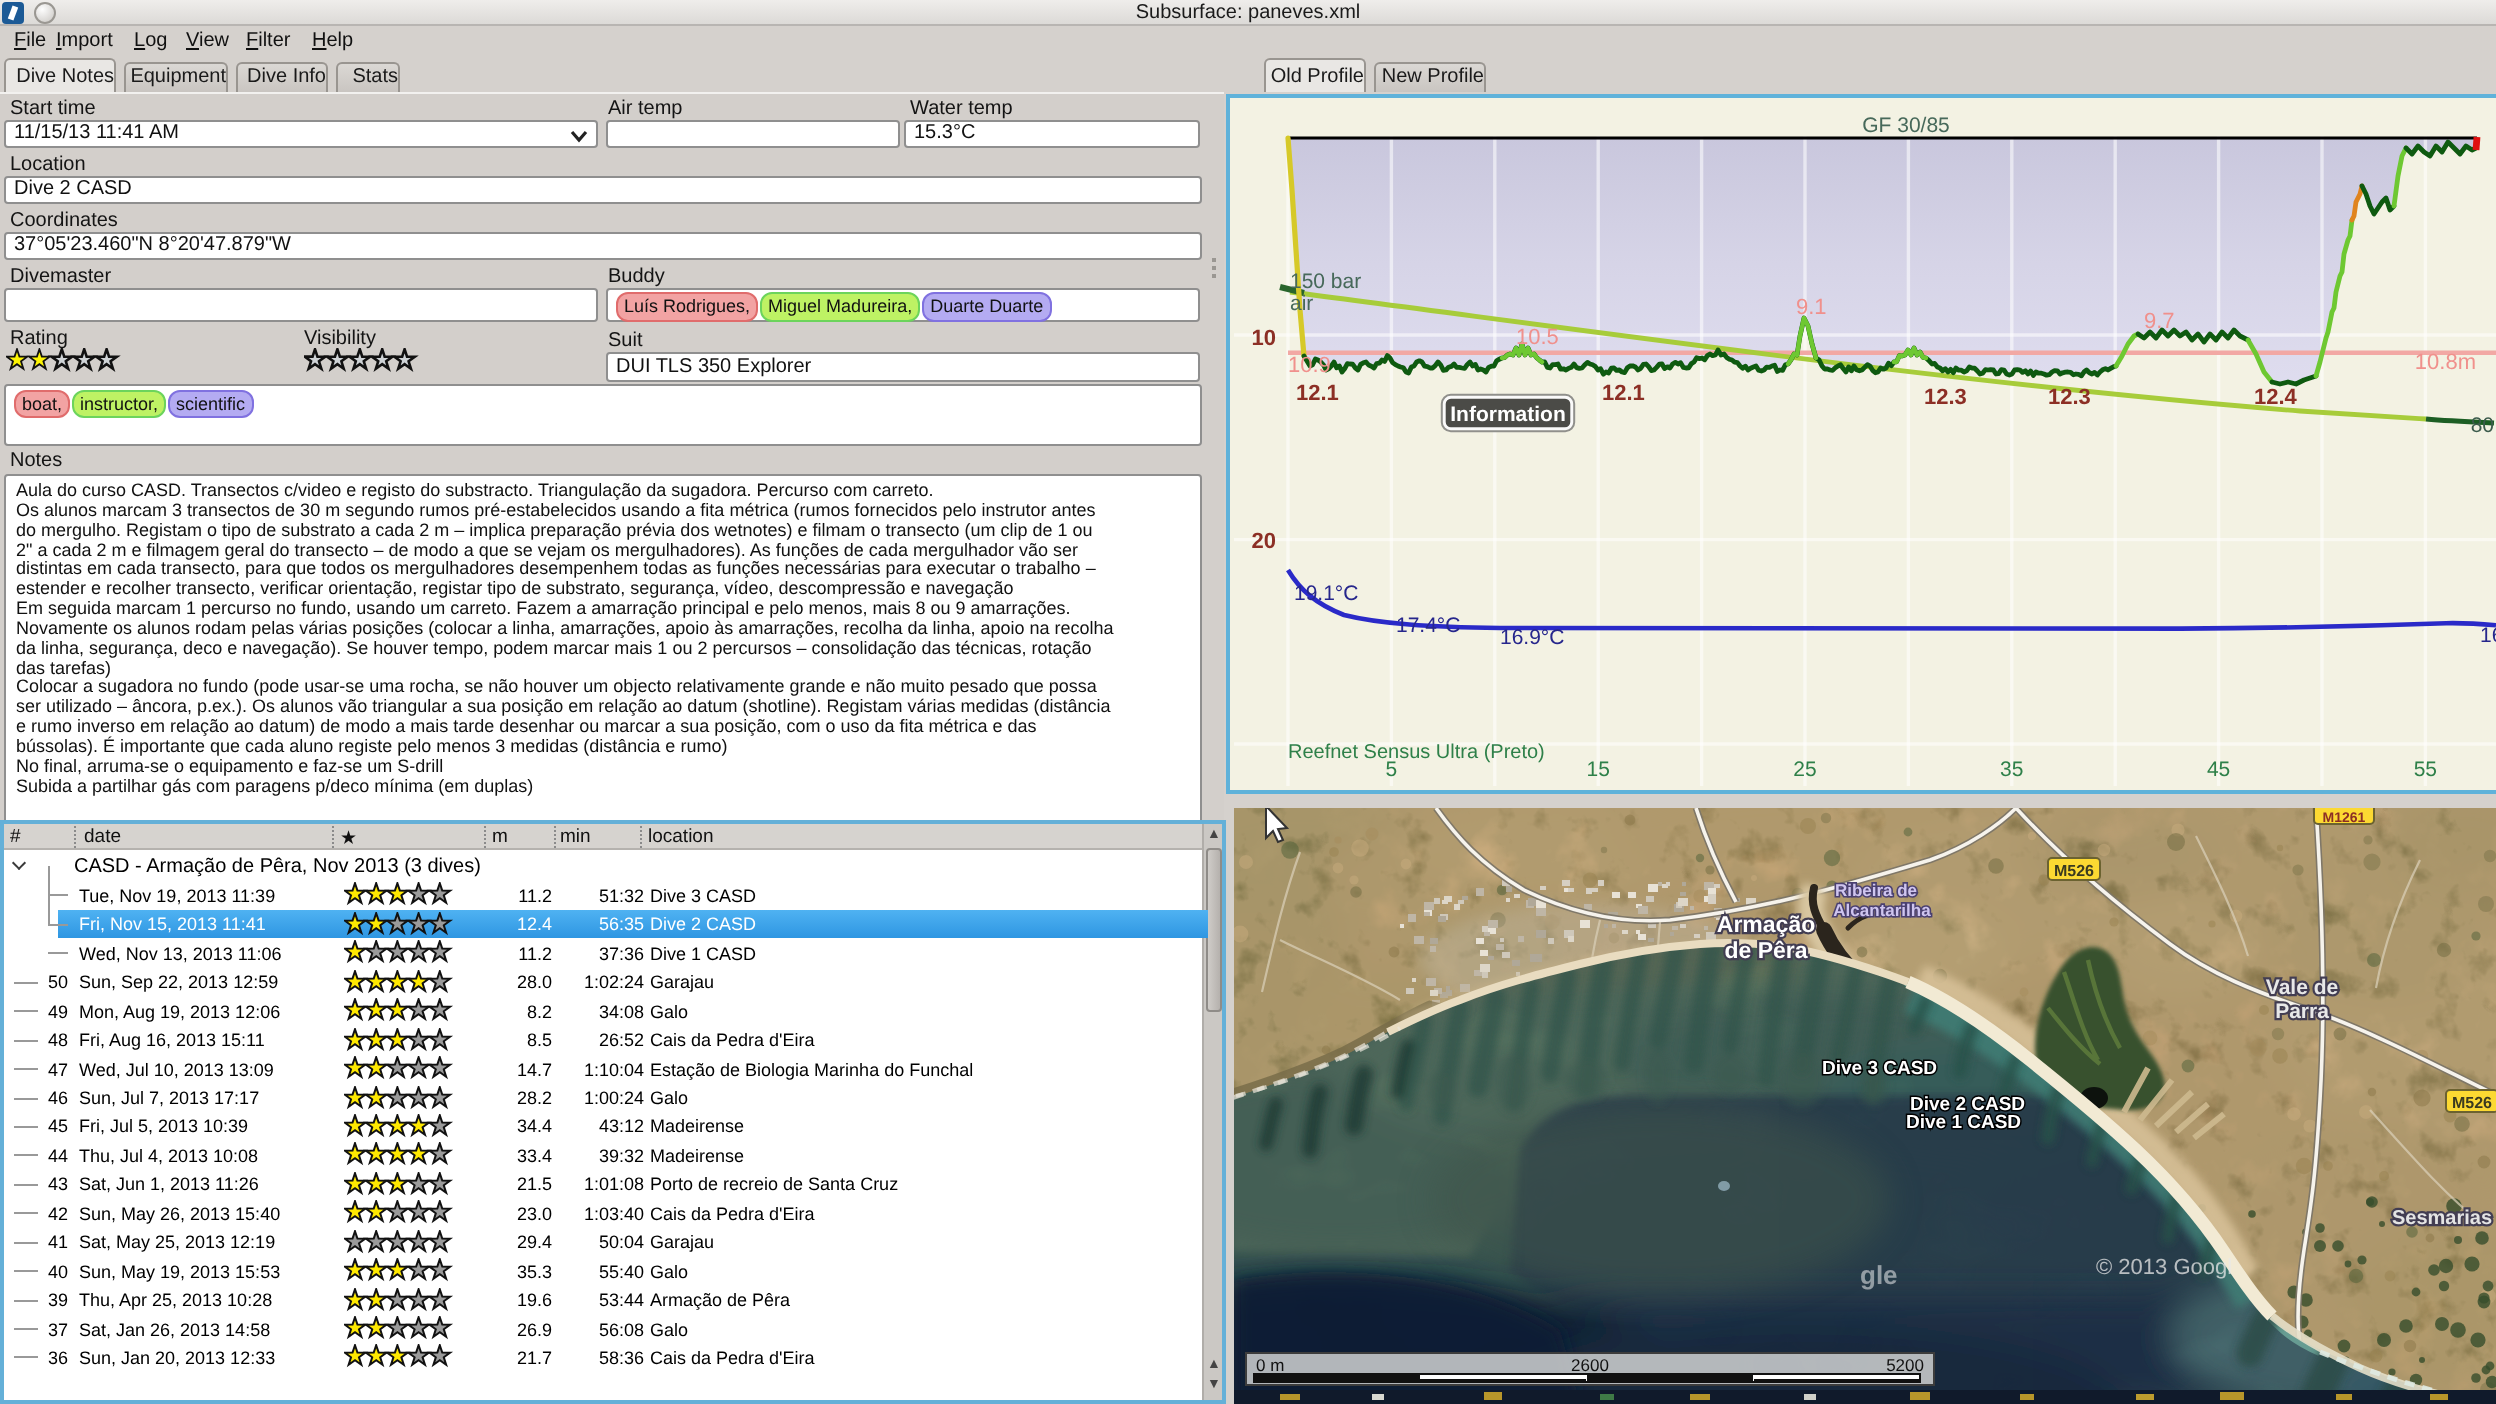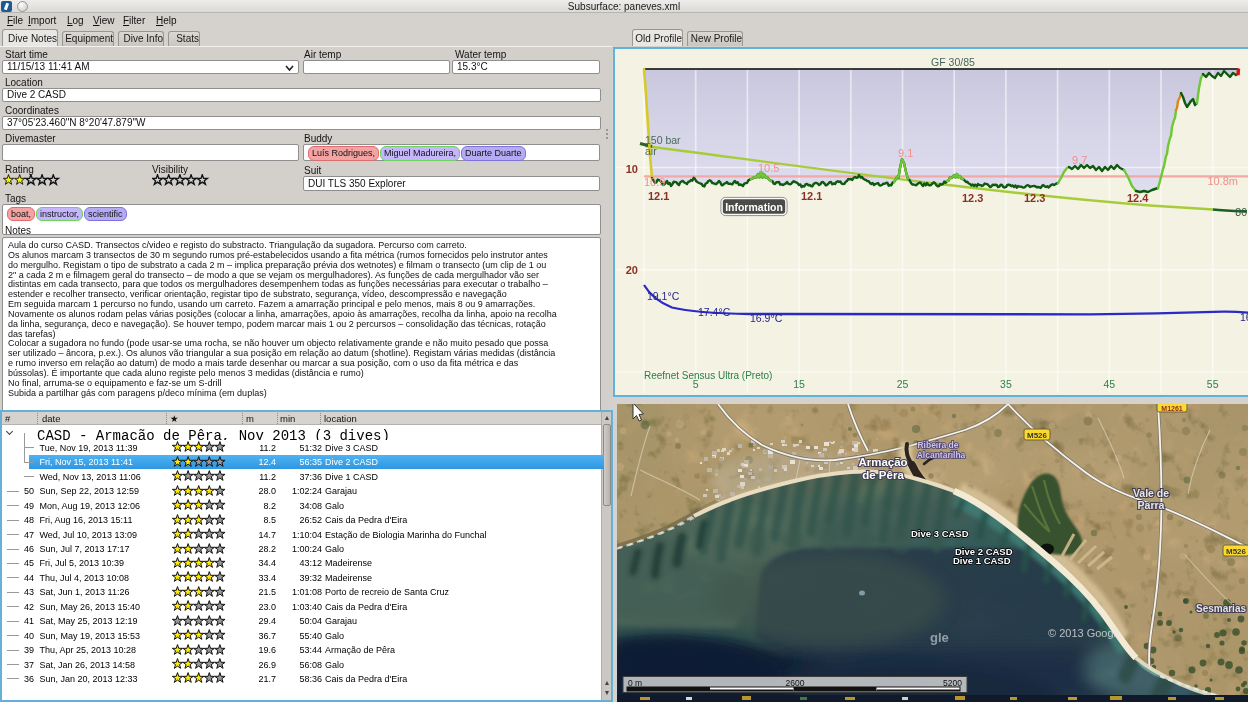--- a/index.html
+++ b/index.html
@@ -20,38 +20,38 @@
 #lefttabs { left:0; top:29px; width:612px; height:17px; }
 #righttabs { left:608px; top:29px; width:640px; height:17px;margin-left:21px; }
 #formpanel { position:absolute; left:0; top:46px; width:612px; height:364px; background:#d3cfcb;
   border-top:1px solid #f2f1ef; }
 .lbl { position:absolute; font-size:10px; color:#141414; }
 .inp { position:absolute; background:#fff; border:1px solid #8f8f8f; border-radius:2px;
   font-size:10px; color:#111; padding:0 4px; line-height:11px; }
 .pill { display:inline-block; border-radius:6px; font-size:9px; padding:0 3px; margin-right:1px;
   position:relative; top:0px; line-height:12.5px; }
 .pR { background:#f2a3a3; border:1.2px solid #e06c6c; }
-.pG { background:#c4b5fd; border:1.2px solid #6cd45c; }
+.pG { background:#bef264; border:1.2px solid #6cd45c; }
 .pP { background:#b4abf2; border:1.2px solid #8071e0; }
 #notesbox { position:absolute; left:2px; top:190px; width:599px; height:216px; background:#fff;
   border:1px solid #8f8f8f; border-radius:2px; font-size:9px; line-height:9.85px; color:#111;
   padding:3px 0 0 5px; white-space:nowrap; overflow:hidden; }
 #divelist { position:absolute; left:0; top:410px; width:613px; height:292px;
   border:2px solid #64b0d8; background:#fff; overflow:hidden; }
 #dlhead { position:absolute; left:0; top:0; width:609px; height:13px; background:#d6d3cf;
   border-bottom:1px solid #b5b2ae; font-size:9.5px; color:#111; }
 #dlhead span { position:absolute; top:1px; }
 #dlhead i { position:absolute; top:1px; width:0; height:11px; border-left:1px dotted #8a8a8a; }
 #dlbody { position:absolute; left:0; top:14px; width:601px; }
 .trow { position:relative; height:14.45px; font-size:9px; color:#000; background:#fff; }
 .trow.sel { color:#fff; }
 .trow.sel:after { content:""; position:absolute; left:27px; right:-1px; top:0.5px; bottom:0.5px;
   background:linear-gradient(#4fb2f2,#2e96e2); z-index:-1; }
 .trow.sel { z-index:1; }
-.group { font-size:14px;font-family:Liberation Mono, monospace; }
+.group { font-size:10px; }
 .garr { position:absolute; left:5px; top:3px; width:5px; height:5px;
   border-left:1.6px solid #3a3a3a; border-bottom:1.6px solid #3a3a3a; transform:rotate(-45deg); }
 .gtxt { position:absolute; left:35px; top:2px; }
 .cnum { position:absolute; right:579px; top:2.5px; width:30px; text-align:right; }
 .cnum { left:2px; width:30px; text-align:right; right:auto; }
 .cdate { position:absolute; left:37.5px; top:2.5px; }
 .cstar { position:absolute; left:170px; top:1px; }
 .trs { display:block; }
 .cm { position:absolute; left:214px; width:60px; top:2.5px; text-align:right; }
 .cmin { position:absolute; left:250px; width:70px; top:2.5px; text-align:right; }
@@ -134,21 +134,21 @@
       <svg class="trs" width="58" height="13" viewBox="0 0 58 13">
         <use href="#st" x="0.0" fill="#cfd3d6" stroke="#111" stroke-width="1.3"></use>
         <use href="#st" x="11.2" fill="#cfd3d6" stroke="#111" stroke-width="1.3"></use>
         <use href="#st" x="22.4" fill="#cfd3d6" stroke="#111" stroke-width="1.3"></use>
         <use href="#st" x="33.6" fill="#cfd3d6" stroke="#111" stroke-width="1.3"></use>
         <use href="#st" x="44.8" fill="#cfd3d6" stroke="#111" stroke-width="1.3"></use>
       </svg>
     </span>
 <div class="inp" style="left:303px;top:129px;width:297px;height:15px;line-height:13px">DUI TLS 350 Explorer</div>
 <span class="lbl" style="left:5px;top:146px">Tags</span>
-<div class="inp" style="left:2px;top:157px;width:599px;height:31px;padding-top:1.5px">
+<div class="inp" style="left:2px;top:145px;width:599px;height:31px;padding-top:1.5px">
 <span class="pill pR">boat,</span><span class="pill pG">instructor,</span><span class="pill pP">scientific</span></div>
 <span class="lbl" style="left:5px;top:178px">Notes</span>
 <div id="notesbox">Aula do curso CASD. Transectos c/video e registo do substracto. Triangulação da sugadora. Percurso com carreto.<br>
 Os alunos marcam 3 transectos de 30 m segundo rumos pré-estabelecidos usando a fita métrica (rumos fornecidos pelo instrutor antes<br>
 do mergulho. Registam o tipo de substrato a cada 2 m – implica preparação prévia dos wetnotes) e filmam o transecto (um clip de 1 ou<br>
 2" a cada 2 m e filmagem geral do transecto – de modo a que se vejam os mergulhadores). As funções de cada mergulhador vão ser<br>
 distintas em cada transecto, para que todos os mergulhadores desempenhem todas as funções necessárias para executar o trabalho –<br>
 estender e recolher transecto, verificar orientação, registar tipo de substrato, segurança, vídeo, descompressão e navegação<br>
 Em seguida marcam 1 percurso no fundo, usando um carreto. Fazem a amarração principal e pelo menos, mais 8 ou 9 amarrações.<br>
 Novamente os alunos rodam pelas várias posições (colocar a linha, amarrações, apoio às amarrações, recolha da linha, apoio na recolha<br>
@@ -410,21 +410,21 @@
         <span class="cdate">Sun, May 19, 2013 15:53</span>
         <span class="cstar">
           <svg class="trs" width="55" height="13" viewBox="0 0 55 13">
             <use href="#st" x="0.0" fill="#ffe900" stroke="#111" stroke-width="1.0"></use>
             <use href="#st" x="10.6" fill="#ffe900" stroke="#111" stroke-width="1.0"></use>
             <use href="#st" x="21.2" fill="#ffe900" stroke="#111" stroke-width="1.0"></use>
             <use href="#st" x="31.8" fill="#9a9a9a" stroke="#111" stroke-width="1.0"></use>
             <use href="#st" x="42.4" fill="#9a9a9a" stroke="#111" stroke-width="1.0"></use>
           </svg>
         </span>
-        <span class="cm">36.7</span>
+        <span class="cm">35.3</span>
         <span class="cmin">55:40</span>
         <span class="cloc">Galo</span>
       </div>
       <div class="trow">
         <i class="td"></i>
         <span class="cnum">39</span>
         <span class="cdate">Thu, Apr 25, 2013 10:28</span>
         <span class="cstar">
           <svg class="trs" width="55" height="13" viewBox="0 0 55 13">
             <use href="#st" x="0.0" fill="#ffe900" stroke="#111" stroke-width="1.0"></use>

